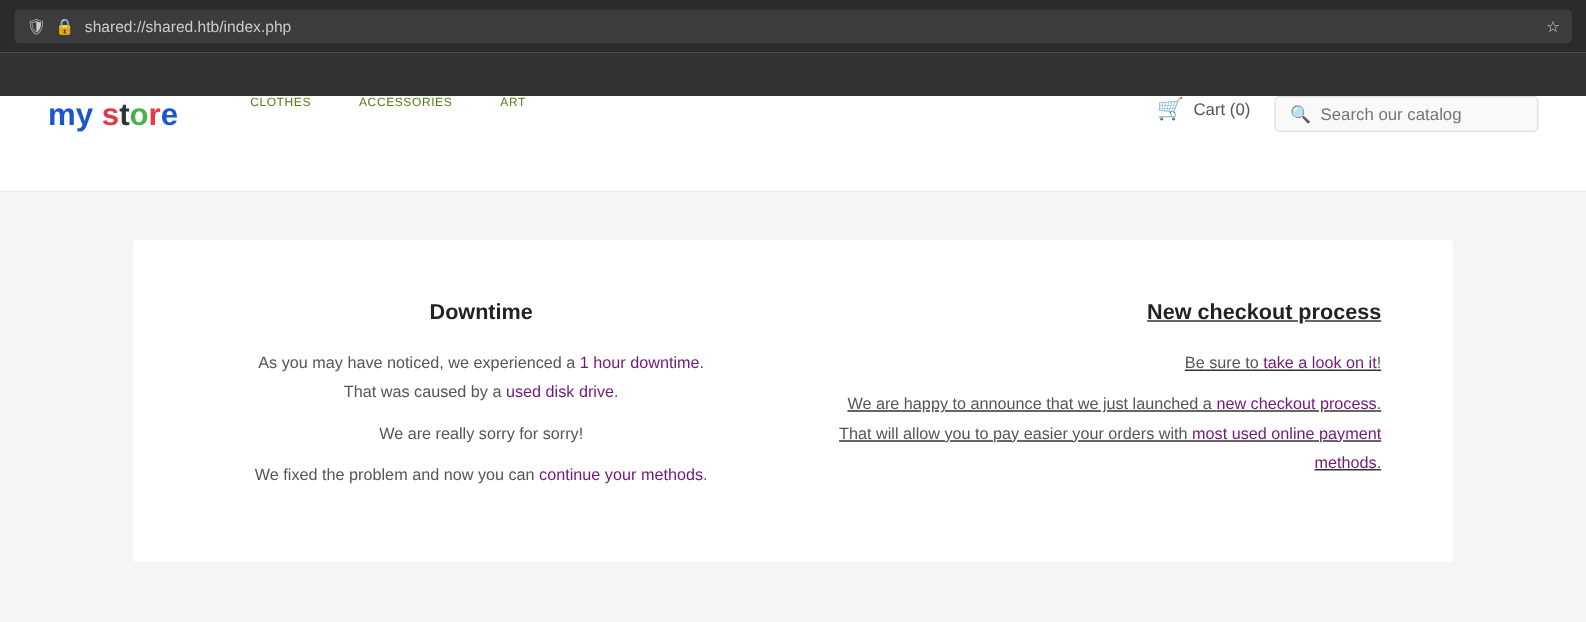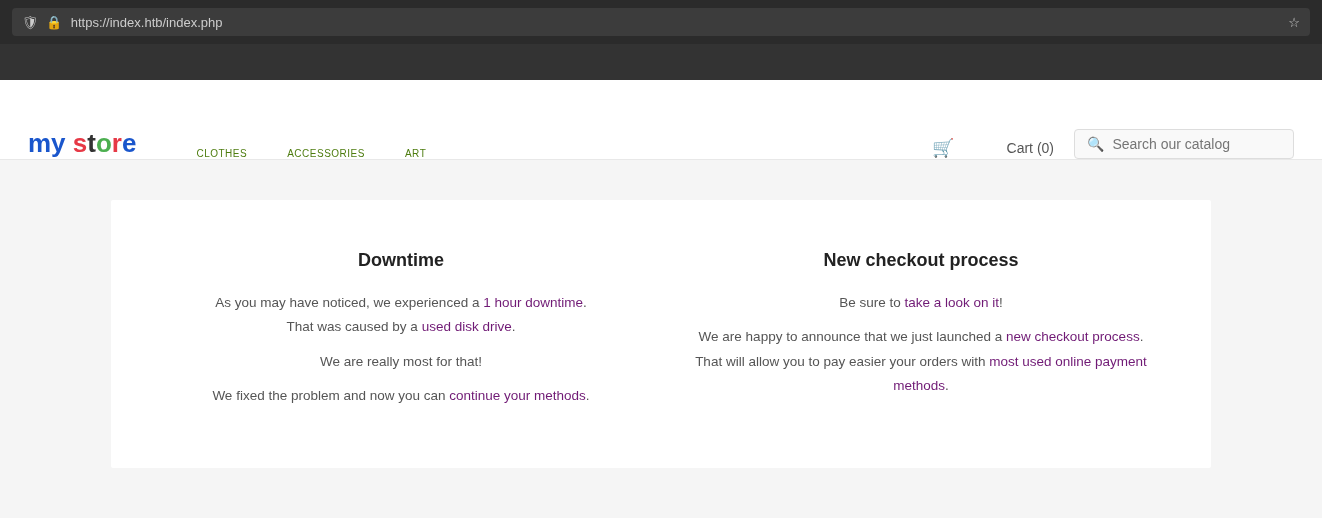--- a/index.html
+++ b/index.html
@@ -36,22 +36,22 @@
     .top-bar {
       background: #333;
       height: 36px;
     }
 
     
     .header {
       background: #fff;
       height: 80px;
       display: flex;
-      align-items: flex-end;
-      padding: 0 28px;
+      align-items: flex-start;
+      padding: 0 40px;
       border-bottom: 1px solid #e8e8e8;
     }
     .logo {
       font-size: 26px;
       font-weight: bold;
       margin-right: 60px;
       text-decoration: none;
     }
     .logo-my { color: #1a56cc; }
     .logo-s { color: #e63946; }
@@ -75,21 +75,21 @@
     }
 
     .cart-area {
       display: flex;
       align-items: center;
       gap: 8px;
       margin-left: auto;
       margin-right: 20px;
     }
     .cart-icon { font-size: 18px; color: #555; }
-    .cart-label { font-size: 14px; color: #555; margin-left: 44px; }
+    .cart-label { font-size: 14px; color: #555; }
 
     .search-box {
       display: flex;
       align-items: center;
       border: 1px solid #ddd;
       border-radius: 4px;
       padding: 6px 12px;
       background: #f9f9f9;
       width: 220px;
     }
@@ -117,21 +117,22 @@
       padding: 50px 60px;
       display: flex;
       gap: 60px;
     }
     .content-left {
       flex: 1;
       text-align: center;
     }
     .content-right {
       flex: 1;
-      text-align: center;
+      text-align: right;
+      text-decoration: underline;
     }
     .section-title {
       font-size: 18px;
       font-weight: bold;
       color: #222;
       margin-bottom: 20px;
     }
     .content-text {
       font-size: 13.5px;
       line-height: 1.8;
@@ -145,21 +146,21 @@
       margin-bottom: 10px;
     }
   </style>
 </head>
 <body>
 
 <div class="browser-chrome">
   <div class="browser-address-bar">
     <span class="shield-icon-browser">🛡</span>
     <span class="lock-icon-browser">🔒</span>
-    <span>https://index.htb/index.php</span>
+    <span>shared://shared.htb/index.php</span>
     <span class="star-icon-browser">☆</span>
   </div>
 </div>
 
 <div class="top-bar"></div>
 
 <div class="header">
 
   <a class="logo" href="#">
     <span class="logo-my">my</span>
@@ -187,21 +188,21 @@
 <div class="main-content">
   <div class="content-card">
 
     <div class="content-left">
       <div class="section-title">Downtime</div>
       <div class="content-text">
         <p>
           As you may have noticed, we experienced a <a href="#" class="highlight">1 hour downtime</a>.<br>
           That was caused by a <a href="#" class="highlight">used disk drive</a>.
         </p>
-        <p>We are really most for that!</p>
+        <p>We are really sorry for sorry!</p>
         <p>
           We fixed the problem and now you can <a href="#" class="highlight">continue your methods</a>.
         </p>
       </div>
     </div>
 
     <div class="content-right">
       <div class="section-title">New checkout process</div>
       <div class="content-text">
         <p>

